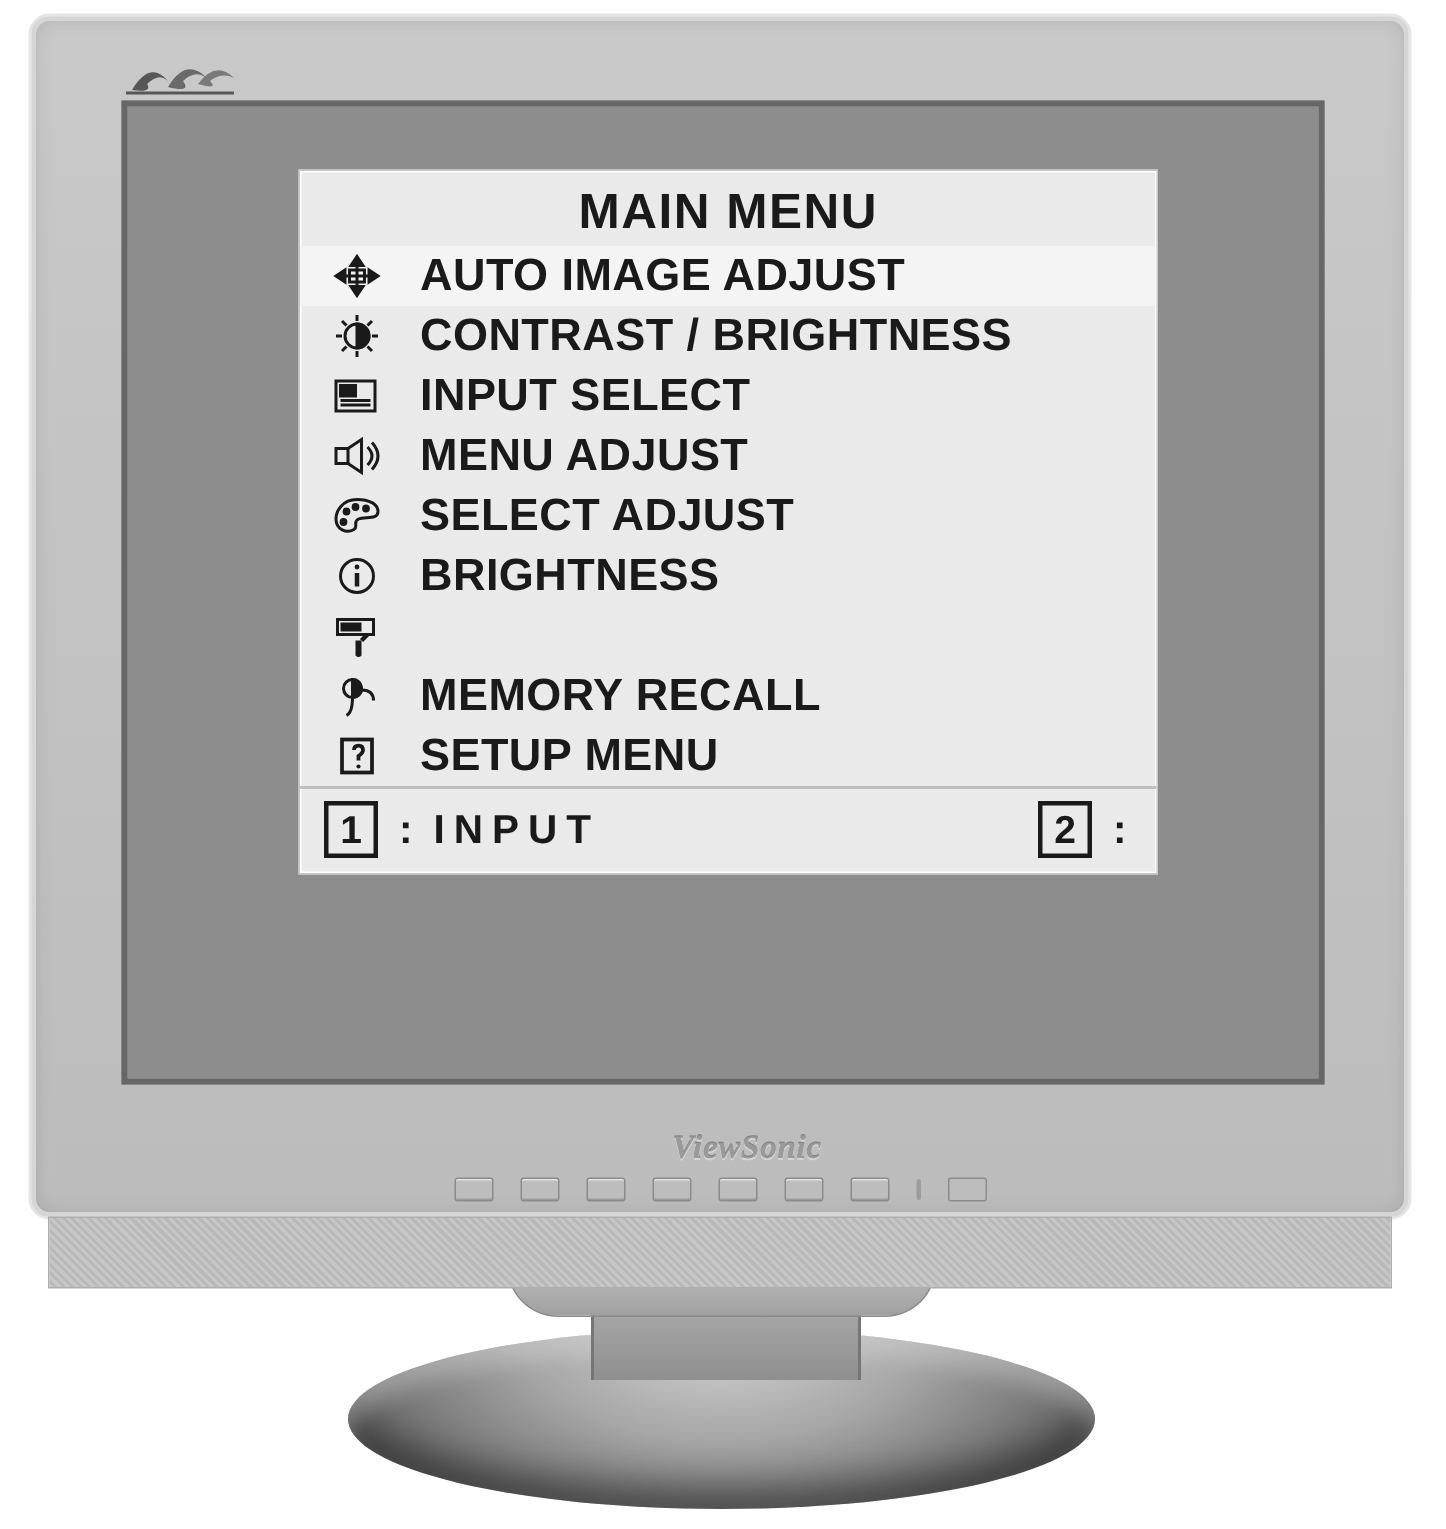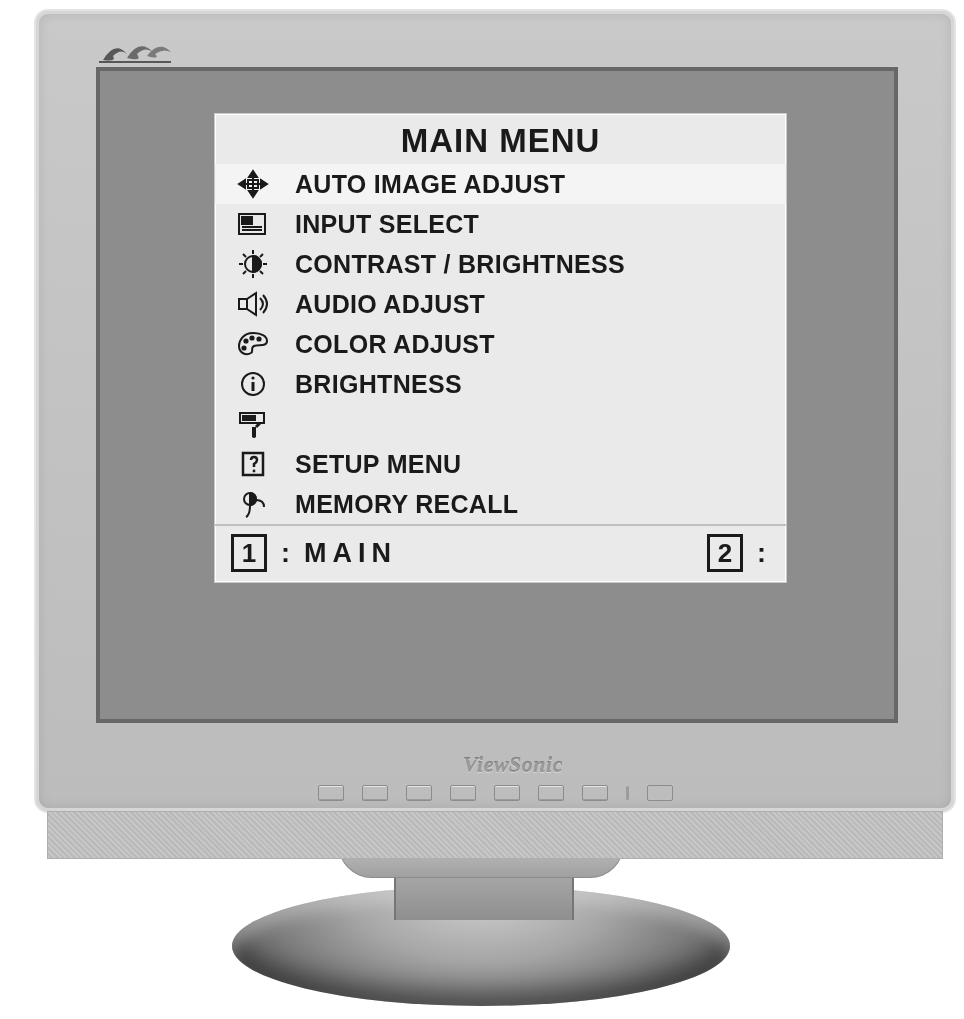--- a/index.html
+++ b/index.html
@@ -4,21 +4,21 @@
 <style>
   html,body{margin:0;padding:0;background:#fff;}
   body{
     width:964px;height:1019px;
     font-family:Arial,Helvetica,sans-serif;
     position:relative;
     overflow:hidden;
   }
   
   .monitor{
-    position:absolute;left:34px;top:9px;width:918px;height:800px;
+    position:absolute;left:19px;top:9px;width:918px;height:800px;
     background:linear-gradient(#c9c9c9,#bcbcbc);
     border:2px solid #e4e4e4;
     border-radius:14px;
     box-shadow:inset 0 0 0 3px #d6d6d6, inset 0 0 14px rgba(0,0,0,.15);
   }
   .bezel{
     position:absolute;left:60px;top:56px;width:794px;height:648px;
     background:#8d8d8d;
     border:4px solid #676767;
     box-shadow:inset 0 0 0 2px #a4a4a4;
@@ -88,21 +88,21 @@
   }
   .osd-title{
     text-align:center;font-size:33px;letter-spacing:1px;
     padding:8px 0 4px;
     font-family:"Arial Black",Arial,sans-serif;
     font-weight:900;
   }
   .osd-item{
     display:flex;align-items:center;gap:22px;
     padding:3px 14px 3px 18px;
-    font-size:25px;
+    font-size:30px;
     font-family:"Arial Narrow",Arial,sans-serif;
     font-weight:900;
     letter-spacing:.3px;
   }
   .osd-item.sel{background:#f4f4f4;}
   .osd-item .ico{
     width:40px;height:34px;flex:0 0 40px;
     display:flex;align-items:center;justify-content:center;
     color:#1a1a1a;
   }
@@ -164,77 +164,77 @@
             </g>
               </svg>
           </span>
           <span class="lbl">AUTO IMAGE ADJUST</span>
         </div>
 
         <div class="osd-item">
           <span class="ico">
             <svg viewBox="0 0 34 30">
                 <g stroke="#1a1a1a" stroke-width="2" fill="none">
-              <rect x="3" y="5" width="26" height="20"></rect>
-              <rect x="6" y="8" width="10" height="7" fill="#1a1a1a"></rect>
-              <line x1="6" y1="18" x2="26" y2="18"></line>
-                  <line x1="6" y1="21" x2="26" y2="21"></line>
-            </g>
-              </svg>
-          </span>
-          <span class="lbl">INPUT SELECT</span>
-        </div>
-
-        <div class="osd-item">
-          <span class="ico">
-            <svg viewBox="0 0 34 30">
-                <g stroke="#1a1a1a" stroke-width="2" fill="none">
               <circle cx="17" cy="15" r="8"></circle>
               <path d="M17 7 A8 8 0 0 1 17 23 Z" fill="#1a1a1a"></path>
               <line x1="17" y1="1" x2="17" y2="5"></line>
                   <line x1="17" y1="25" x2="17" y2="29"></line>
               <line x1="3" y1="15" x2="7" y2="15"></line>
                   <line x1="27" y1="15" x2="31" y2="15"></line>
               <line x1="7" y1="5" x2="10" y2="8"></line>
                   <line x1="27" y1="5" x2="24" y2="8"></line>
               <line x1="7" y1="25" x2="10" y2="22"></line>
                   <line x1="27" y1="25" x2="24" y2="22"></line>
             </g>
               </svg>
           </span>
           <span class="lbl">CONTRAST / BRIGHTNESS</span>
         </div>
 
         <div class="osd-item">
           <span class="ico">
             <svg viewBox="0 0 34 30">
                 <g stroke="#1a1a1a" stroke-width="2" fill="none">
+              <rect x="3" y="5" width="26" height="20"></rect>
+              <rect x="6" y="8" width="10" height="7" fill="#1a1a1a"></rect>
+              <line x1="6" y1="18" x2="26" y2="18"></line>
+                  <line x1="6" y1="21" x2="26" y2="21"></line>
+            </g>
+              </svg>
+          </span>
+          <span class="lbl">INPUT SELECT</span>
+        </div>
+
+        <div class="osd-item">
+          <span class="ico">
+            <svg viewBox="0 0 34 30">
+                <g stroke="#1a1a1a" stroke-width="2" fill="none">
               <rect x="3" y="10" width="8" height="10"></rect>
               <path d="M11 10 L20 4 L20 26 L11 20" fill="none"></path>
               <path d="M24 9 Q30 15 24 21"></path>
                   <path d="M27 6 Q35 15 27 24"></path>
             </g>
               </svg>
           </span>
-          <span class="lbl">AUDIO ADJUST</span>
+          <span class="lbl">MENU ADJUST</span>
         </div>
 
         <div class="osd-item">
           <span class="ico">
             <svg viewBox="0 0 34 30">
                 <g stroke="#1a1a1a" stroke-width="2" fill="none">
               <path d="M17 4 C7 4 3 12 3 17 C3 24 10 27 15 24 C18 22 14 19 18 17 C22 15 31 18 31 12 C31 7 25 4 17 4 Z"></path>
               <circle cx="10" cy="12" r="1.6" fill="#1a1a1a"></circle>
                   <circle cx="16" cy="9" r="1.6" fill="#1a1a1a"></circle>
               <circle cx="23" cy="10" r="1.6" fill="#1a1a1a"></circle>
                   <circle cx="8" cy="19" r="1.6" fill="#1a1a1a"></circle>
             </g>
               </svg>
           </span>
-          <span class="lbl">COLOR ADJUST</span>
+          <span class="lbl">SELECT ADJUST</span>
         </div>
 
         <div class="osd-item">
           <span class="ico">
             <svg viewBox="0 0 34 30">
                 <g stroke="#1a1a1a" stroke-width="2" fill="none">
               <circle cx="17" cy="15" r="11"></circle>
               <circle cx="17" cy="9" r="1.6" fill="#1a1a1a" stroke="none"></circle>
               <line x1="17" y1="13" x2="17" y2="22" stroke-width="3"></line>
             </g>
@@ -252,48 +252,48 @@
               <path d="M16 28 L16 18 L20 18 L20 28 Q18 30 16 28 Z" fill="#1a1a1a" stroke="none"></path>
               <path d="M20 18 L24 14" stroke-width="3"></path>
             </g>
               </svg>
           </span>
         </div>
 
         <div class="osd-item">
           <span class="ico">
             <svg viewBox="0 0 34 30">
+                <g stroke="#1a1a1a" stroke-width="2" fill="none">
+              <circle cx="14" cy="10" r="6"></circle>
+              <path d="M14 4 A6 6 0 0 1 14 16 Z" fill="#1a1a1a"></path>
+              <path d="M14 16 Q14 26 10 28"></path>
+              <path d="M20 11 Q28 11 28 18"></path>
+            </g>
+              </svg>
+          </span>
+          <span class="lbl">MEMORY RECALL</span>
+        </div>
+
+        <div class="osd-item">
+          <span class="ico">
+            <svg viewBox="0 0 34 30">
                 <g stroke="#1a1a1a" stroke-width="2.5" fill="none">
               <rect x="7" y="4" width="20" height="22"></rect>
               <path d="M15 11 Q15 8 18 8 Q21 8 21 11 Q21 13 18 15 L18 18"></path>
               <circle cx="18" cy="22" r="1.4" fill="#1a1a1a" stroke="none"></circle>
             </g>
               </svg>
           </span>
           <span class="lbl">SETUP MENU</span>
         </div>
 
-        <div class="osd-item">
-          <span class="ico">
-            <svg viewBox="0 0 34 30">
-                <g stroke="#1a1a1a" stroke-width="2" fill="none">
-              <circle cx="14" cy="10" r="6"></circle>
-              <path d="M14 4 A6 6 0 0 1 14 16 Z" fill="#1a1a1a"></path>
-              <path d="M14 16 Q14 26 10 28"></path>
-              <path d="M20 11 Q28 11 28 18"></path>
-            </g>
-              </svg>
-          </span>
-          <span class="lbl">MEMORY RECALL</span>
-        </div>
-
         <div class="osd-footer">
           <span class="keycap">1</span>
           <span class="ft-colon">:</span>
-          <span>MAIN</span>
+          <span>INPUT</span>
           <span class="ft-gap"></span>
           <span class="keycap">2</span>
           <span class="ft-colon">:</span>
         </div>
       </div>
 
     </div>
   </div>
 
   <div class="brand-front">ViewSonic</div>

